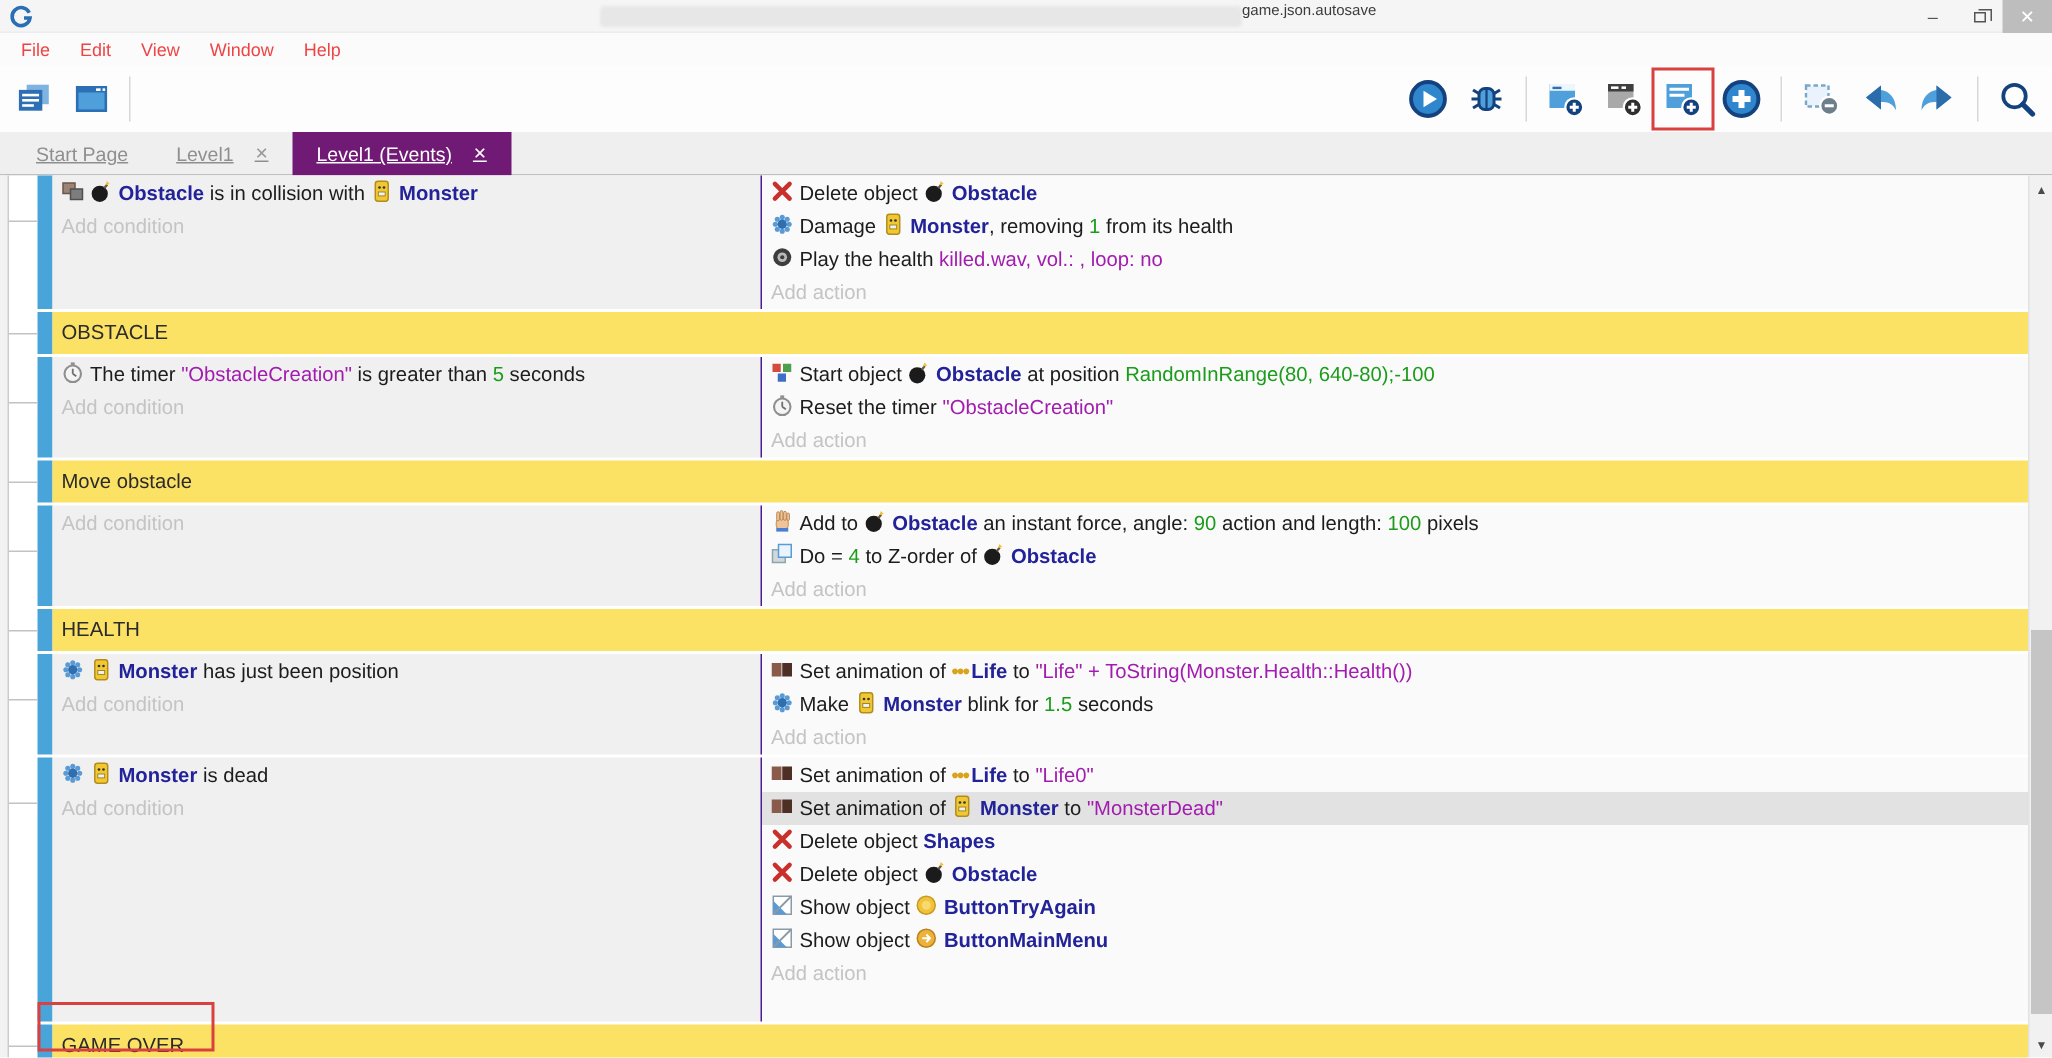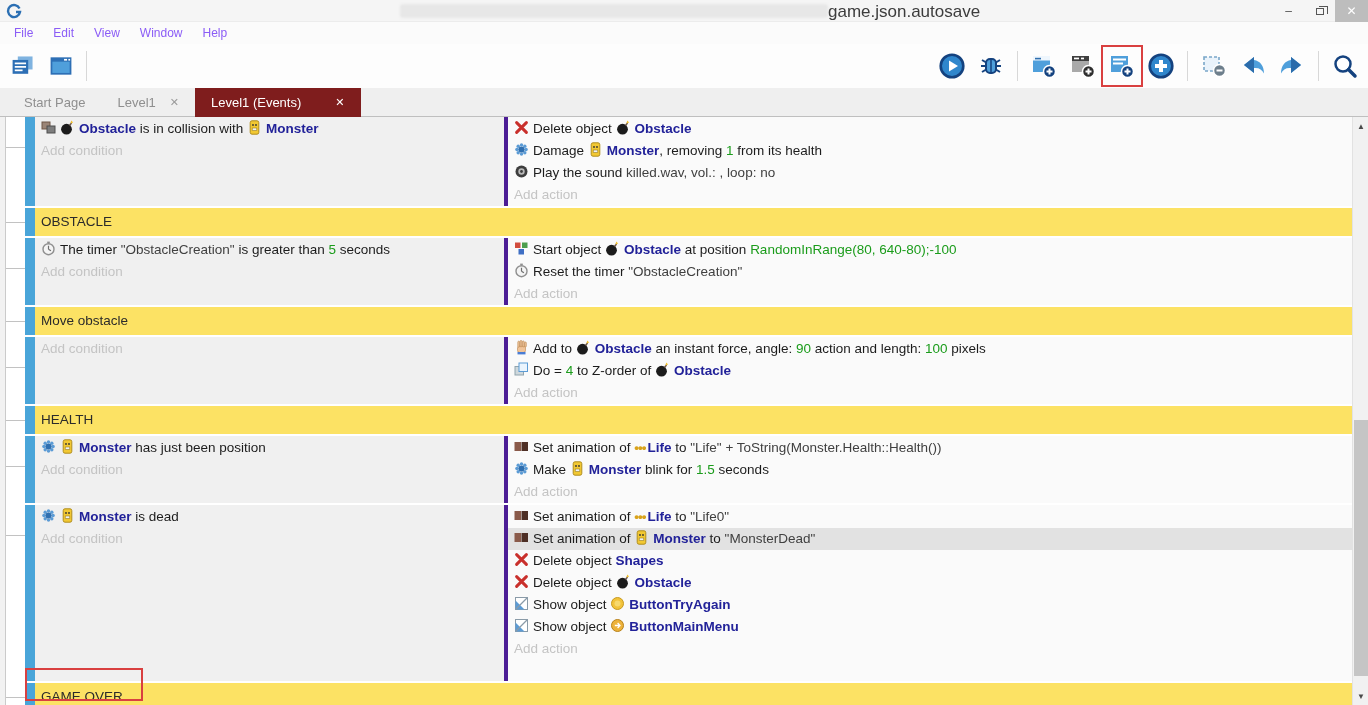--- a/index.html
+++ b/index.html
@@ -3,69 +3,69 @@
 <meta charset="utf-8">
 <style>
   * { margin:0; padding:0; box-sizing:border-box; }
   html,body { width:1368px; height:705px; overflow:hidden; background:#fff;
               font-family:"Liberation Sans", sans-serif; }
 
   
   .titlebar { height:22px; background:#f5f5f5; position:relative; border-bottom:1px solid #ececec; }
   .logo { position:absolute; left:6px; top:3px; width:16px; height:16px; }
   .blur-blob { position:absolute; top:4px; height:14px; background:#e7e7e7; border-radius:3px; filter:blur(1px); }
-  .title-text { position:absolute; left:828px; top:2px; font-size:17px; color:#3c3c3c; }
+  .title-text { position:absolute; left:828px; top:2px; font-size:10px; color:#3c3c3c; }
   .win-controls { position:absolute; right:0; top:0; height:22px; display:flex; }
   .win-btn { width:31px; height:22px; display:flex; align-items:center; justify-content:center;
              font-size:12px; color:#555; cursor:default; }
   .win-btn.close { background:#bdbdbd; color:#fff; width:33px; }
   .restore-glyph { display:inline-block; width:8px; height:7px; border:1px solid #555; position:relative; background:#f5f5f5;}
   .restore-glyph::before { content:""; position:absolute; left:2px; top:-3px; width:8px; height:7px; border:1px solid #555; border-bottom:none; border-left:none; }
 
   
   .menubar { height:22px; background:#fbfbfb; display:flex; align-items:center; padding-left:4px; }
-  .menu-item { font-size:12px; color:#8b5cf6; padding:0 10px; line-height:22px; }
+  .menu-item { font-size:12px; color:#ef4444; padding:0 10px; line-height:22px; }
 
   
   .toolbar { height:44px; background:#fdfdfd; display:flex; align-items:center; position:relative; }
   .tb-left { display:flex; align-items:center; gap:12px; padding-left:10px; }
   .tb-right { margin-left:auto; display:flex; align-items:center; gap:13px; padding-right:10px; }
   .tbtn { width:26px; height:26px; display:inline-flex; align-items:center; justify-content:center; }
   .tbtn svg { width:26px; height:26px; }
   .tbtn.wide svg { width:30px; height:26px; }
   .tb-sep { width:1px; height:30px; background:#d8d8d8; }
   .tbtn.red-outline { outline:2px solid #d94040; outline-offset:6px; }
 
   
   .tabbar { height:29px; background:#efefef; display:flex; align-items:stretch; padding-left:8px;
             border-bottom:1px solid #bfbfbf; }
-  .tab { display:flex; align-items:center; padding:0 16px; font-size:13px; color:#8f8f8f; margin-bottom:-1px; }
+  .tab { display:flex; align-items:center; padding:0 16px; font-size:13px; color:#8f8f8f; margin-bottom:-1px;text-decoration:underline; }
   .tab-close { margin-left:14px; font-size:11px; color:#9a9a9a; }
-  .tab.active { background:#7f1d1d; color:#fff;gap:20px; }
+  .tab.active { background:#701a75; color:#fff; }
   .tab.active .tab-close { color:#fff; }
 
   
   .events { position:relative; height:588px; background:#fff; }
   .rail { position:absolute; left:0; top:0; bottom:0; width:6px; background:#f2f2f2; border-right:1px solid #cbcbcb; }
   .list { position:absolute; left:0; top:0; right:16px; }
   .block { display:flex; margin-left:25px; position:relative; margin-bottom:2px; }
   .block::before { content:""; position:absolute; left:-19px; width:19px; height:1px; background:#c2c2c2; top:30px; }
   .block.group::before { top:14px; }
   .bar { width:10px; background:#49a5d9; flex:none; }
   .group-label { flex:1; background:#fce264; height:28px; line-height:28px; padding-left:6px;
                  font-size:13.5px; color:#2b2b2b; }
   .event-body { flex:1; display:flex; }
-  .cond { width:473px; flex:none; background:#f0f0f0; border-right:4px solid #4c1d95; padding-top:1px; }
+  .cond { width:473px; flex:none; background:#f0f0f0; border-right:1px solid #4c1d95; padding-top:1px; }
   .acts { flex:1; background:#fafafa; padding-top:1px; }
   .line { height:22px; line-height:22px; font-size:13.5px; color:#1c1c1c; white-space:pre;
           overflow:hidden; padding-left:6px; }
   .line.hl { background:#e2e2e2; }
   .line .seg-o { color:#222299; font-weight:bold; }
   .line .seg-g { color:#1b9c1b; }
-  .line .seg-q { color:#404040; }
+  .line .seg-q { color:#a21caf; }
   .line.placeholder { color:#c4c4c4; }
   .icon { display:inline-block; width:15px; height:15px; vertical-align:-2px; margin-right:4px; }
   .icon svg { width:15px; height:15px; }
   .life-dots { color:#d9a31b; font-weight:bold; letter-spacing:-1px; margin-right:2px; }
 
   
   .annot { position:absolute; border:2px solid #d94040; pointer-events:none; }
   .annot-gameover { left:25px; top:551px; width:118px; height:33px; }
 
   
@@ -269,21 +269,21 @@
                 </svg></span><span class="seg-n">Damage </span><span class="icon"><svg viewBox="0 0 15 15">
                   <rect x="3.2" y="0.8" width="8.6" height="13.4" rx="1.8" fill="#f2c832" stroke="#b08d1e"></rect>
                   <circle cx="6" cy="5" r="0.9" fill="#333"></circle>
                   <circle cx="9" cy="5" r="0.9" fill="#333"></circle>
                   <rect x="5.2" y="8" width="4.6" height="2.6" fill="#eef2f6" stroke="#9b7d14" stroke-width="0.6"></rect>
                 </svg></span><span class="seg-o">Monster</span><span class="seg-n">, removing </span><span class="seg-g">1</span><span class="seg-n"> from its health</span></div>
             <div class="line"><span class="icon"><svg viewBox="0 0 15 15">
                   <circle cx="7.5" cy="7.5" r="6" fill="#3d3d3d"></circle>
                   <circle cx="7.5" cy="7.5" r="3.2" fill="#b9b9b9"></circle>
                   <circle cx="7.5" cy="7.5" r="1.4" fill="#3d3d3d"></circle>
-                </svg></span><span class="seg-n">Play the sound </span><span class="seg-q">killed.wav, vol.: , loop: no</span></div>
+                </svg></span><span class="seg-n">Play the health </span><span class="seg-q">killed.wav, vol.: , loop: no</span></div>
             <div class="line placeholder">Add action</div>
           </div>
         </div>
       </div>
       <div class="block group">
         <div class="bar"></div>
         <div class="group-label">OBSTACLE</div>
       </div>
       <div class="block event" style="min-height: 66px;">
         <div class="bar"></div>

